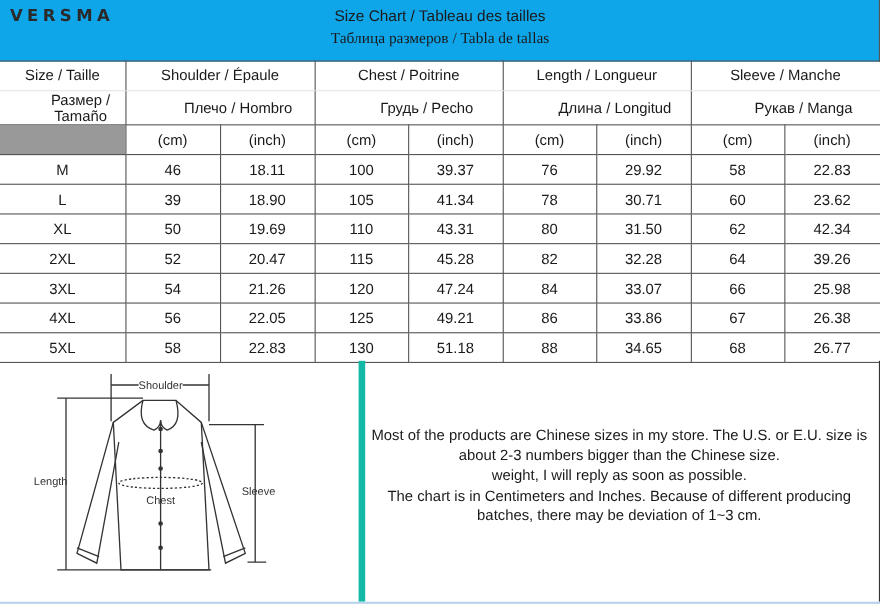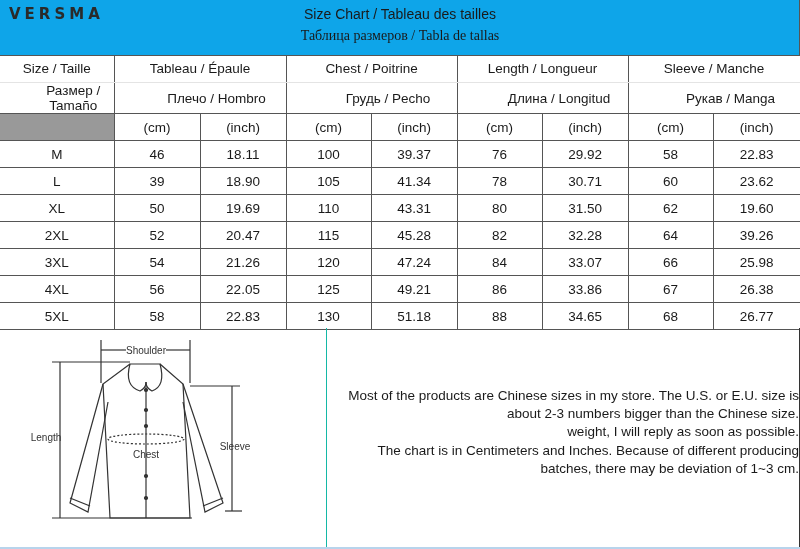--- a/index.html
+++ b/index.html
@@ -15,24 +15,24 @@
   table.sizes { position:absolute; left:0; top:55px; border-collapse:collapse;
                 width:800px; table-layout:fixed; font-size:13.5px; }
   table.sizes td { border:1px solid #555; text-align:center; height:26px; padding:0; }
   table.sizes tr.hdr td { border-top:none; border-bottom:1px solid #e4e4e4; height:27px; }
   table.sizes tr.hdr2 td { height:27px;padding-left:33px; }
   table.sizes td.gray { background:#999; }
   table.sizes td:first-child { border-left:none;margin-left:45px; }
   table.sizes td:last-child { border-right:1px solid #555; }
   .bottom { position:absolute; left:0; top:328px; width:800px; height:221px; }
   .diagram { position:absolute; left:0; top:0; width:326px; height:219px;
-             border-right:1px solid #14b8a6; }
+             border-right:6px solid #14b8a6; }
   .notes { position:absolute; left:327px; top:0; width:472px; height:219px;
            border-right:2px solid #333; }
-  .notes-text { position:absolute; left:0; top:59px; width:472px; text-align:right;
+  .notes-text { position:absolute; left:0; top:59px; width:472px; text-align:center;
                 font-size:13.5px; line-height:18.2px; }
   .bottom-line { position:absolute; left:0; top:219px; width:800px; height:2px; background:#b8d4ec; }
 </style>
 </head>
 <body>
 
 <div class="header">
   <div class="brand">VERSMA</div>
   <div class="title1">Size Chart / Tableau des tailles</div>
   <div class="title2">Таблица размеров / Tabla de tallas</div>
@@ -46,21 +46,21 @@
     <col style="width:85px">
       <col style="width:86px">
     <col style="width:85px">
       <col style="width:86px">
     <col style="width:85px">
       <col style="width:87px">
   </colgroup>
   <tbody>
       <tr class="hdr">
     <td>Size / Taille</td>
-    <td colspan="2">Tableau / Épaule</td>
+    <td colspan="2">Shoulder / Épaule</td>
     <td colspan="2">Chest / Poitrine</td>
     <td colspan="2">Length / Longueur</td>
     <td colspan="2">Sleeve / Manche</td>
   </tr>
   <tr class="hdr2">
     <td>Размер / Tamaño</td>
     <td colspan="2">Плечо / Hombro</td>
     <td colspan="2">Грудь / Pecho</td>
     <td colspan="2">Длина / Longitud</td>
     <td colspan="2">Рукав / Manga</td>
@@ -100,21 +100,21 @@
   </tr>
   <tr>
     <td>XL</td>
     <td>50</td>
     <td>19.69</td>
     <td>110</td>
     <td>43.31</td>
     <td>80</td>
     <td>31.50</td>
     <td>62</td>
-    <td>19.60</td>
+    <td>42.34</td>
   </tr>
   <tr>
     <td>2XL</td>
     <td>52</td>
     <td>20.47</td>
     <td>115</td>
     <td>45.28</td>
     <td>82</td>
     <td>32.28</td>
     <td>64</td>

